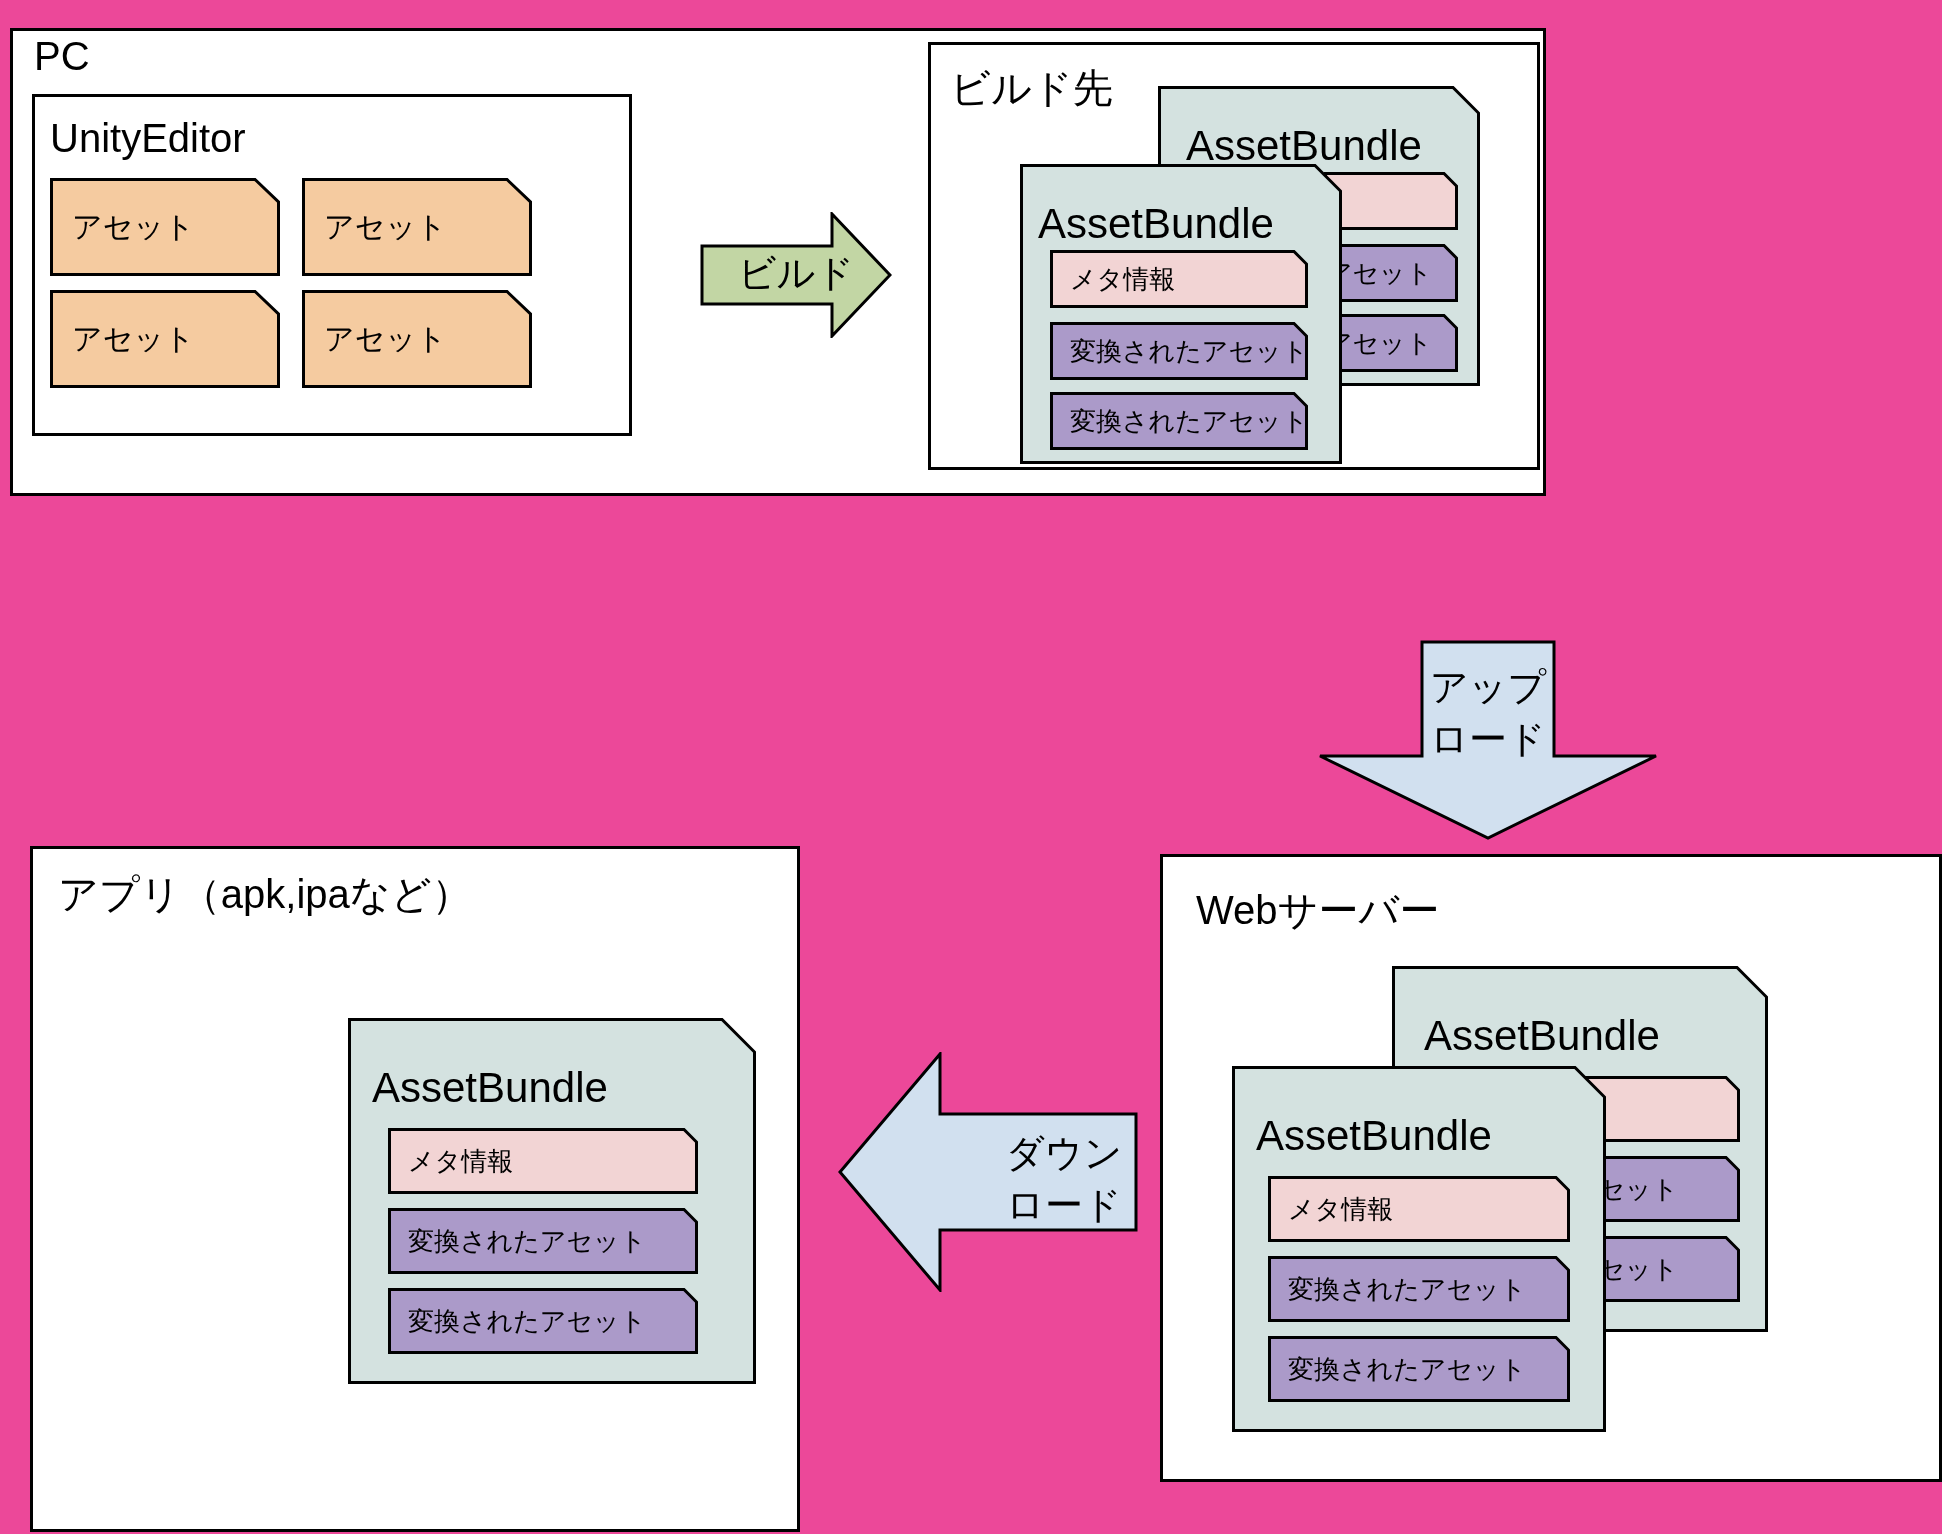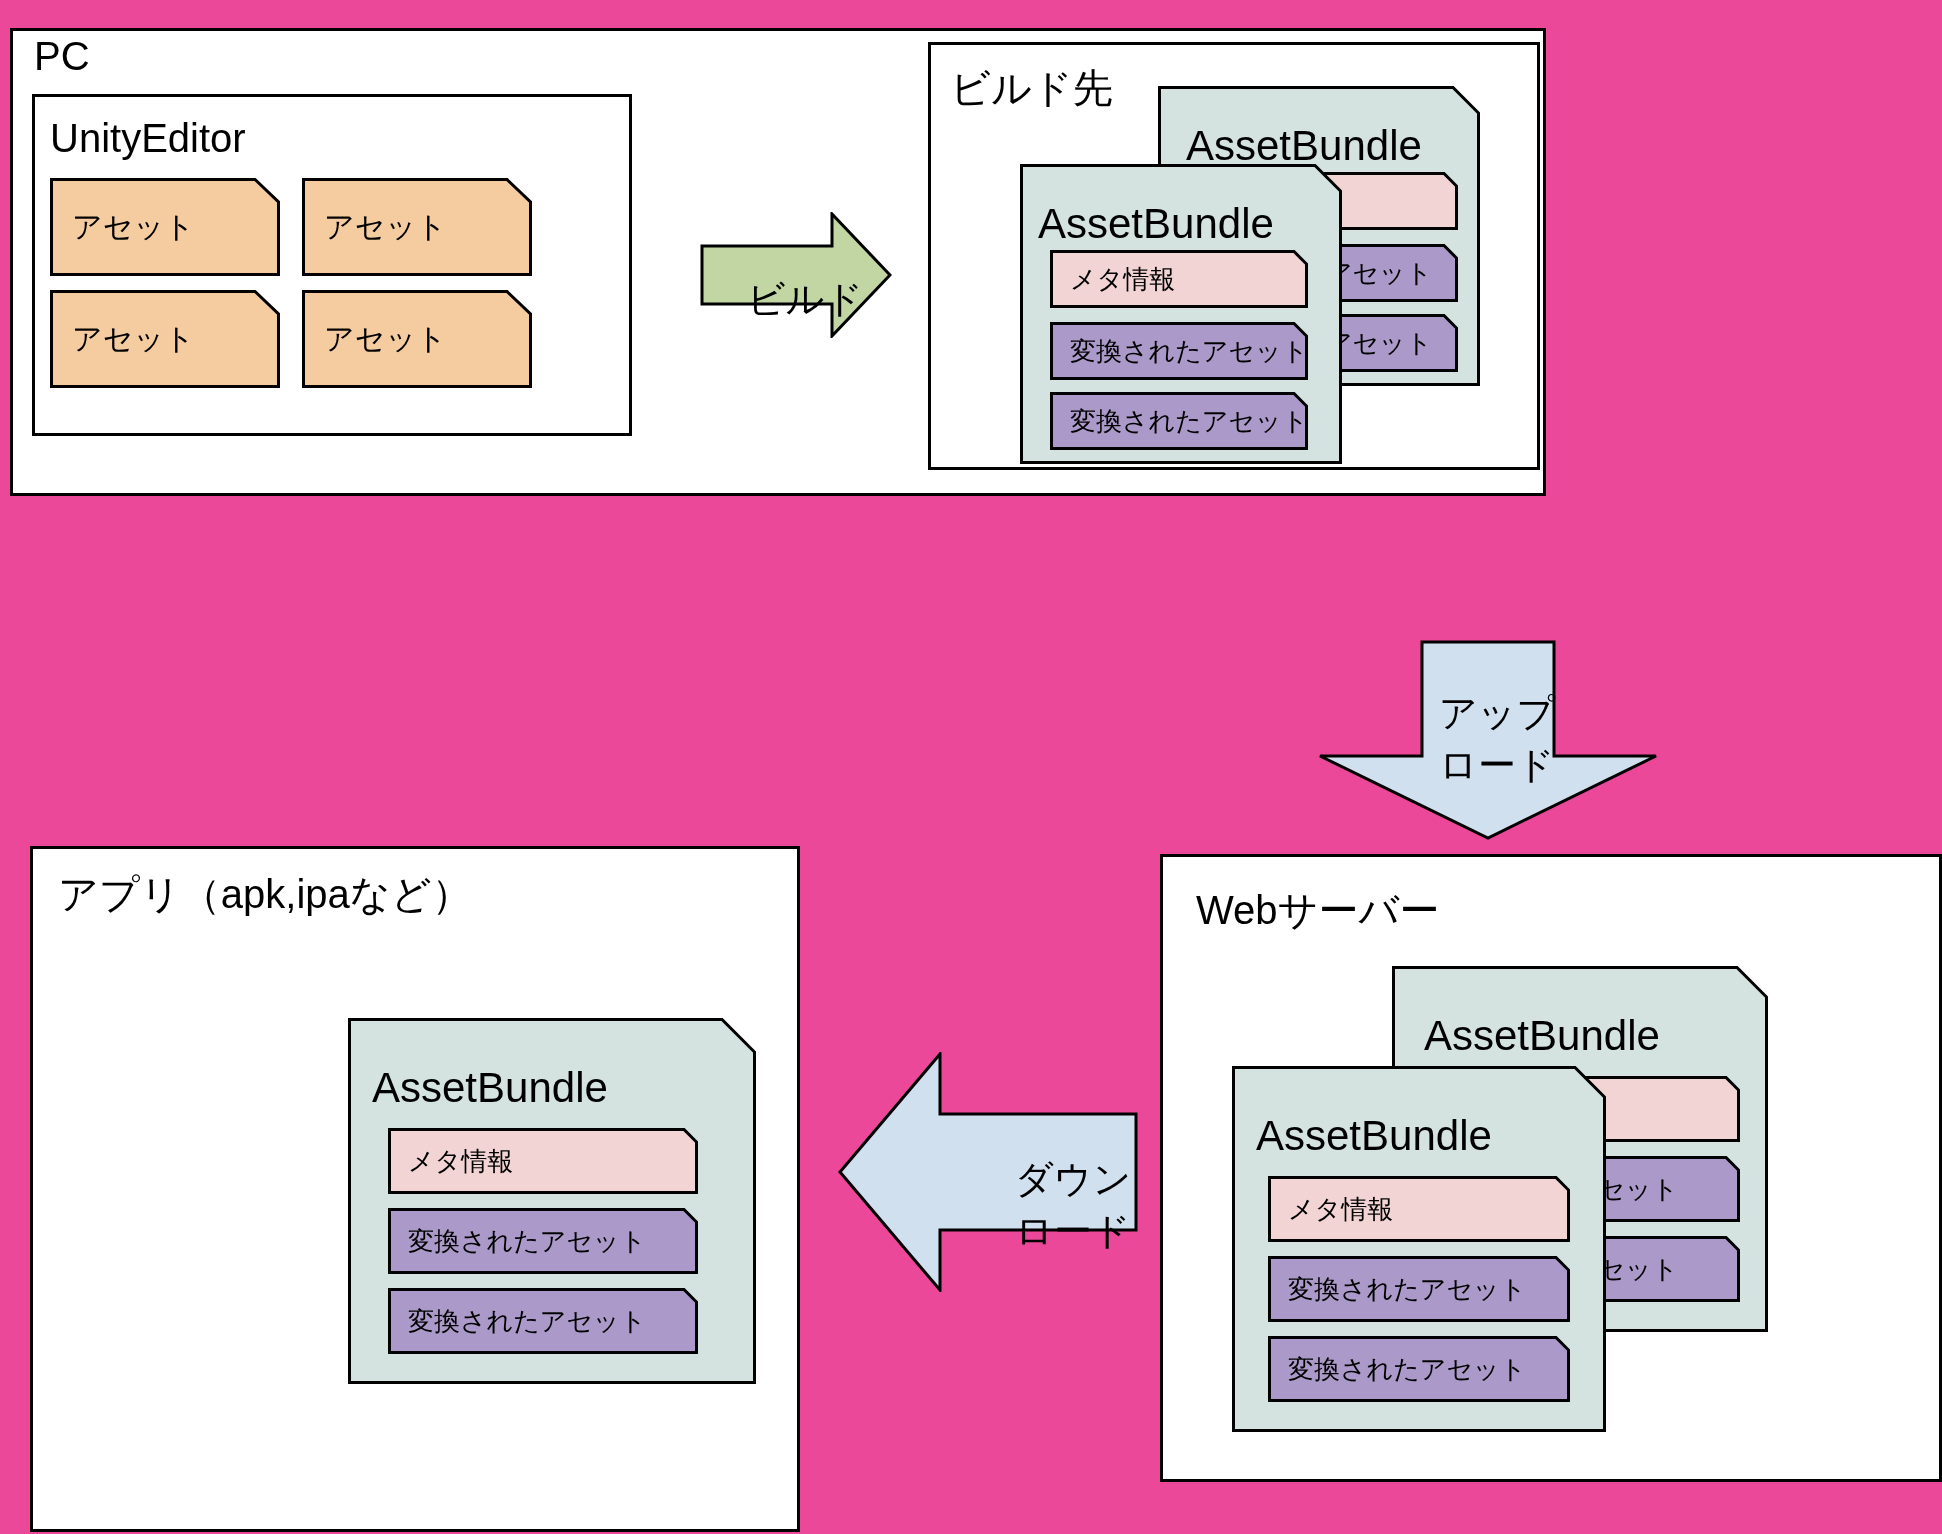--- a/index.html
+++ b/index.html
@@ -93,28 +93,27 @@
     position: absolute;
   }
   .arrow > svg {
     position: absolute;
     left: 0; top: 0;
     width: 100%; height: 100%;
     display: block;
   }
   .arrow-label {
     position: absolute;
-    left: 9px;
+    left: 0;
     width: 100%;
     text-align: center;
     font-size: 38px;
     line-height: 1.12;
     white-space: pre;
     pointer-events: none;
-    margin-top: 26px;
   }
 </style>
 </head>
 <body>
 
 <div id="canvas">
 
   <div class="box" style="left:10px; top:28px; width:1536px; height:468px;"></div>
   <div class="box-title" style="left:34px; top:36px;">PC</div>
 

